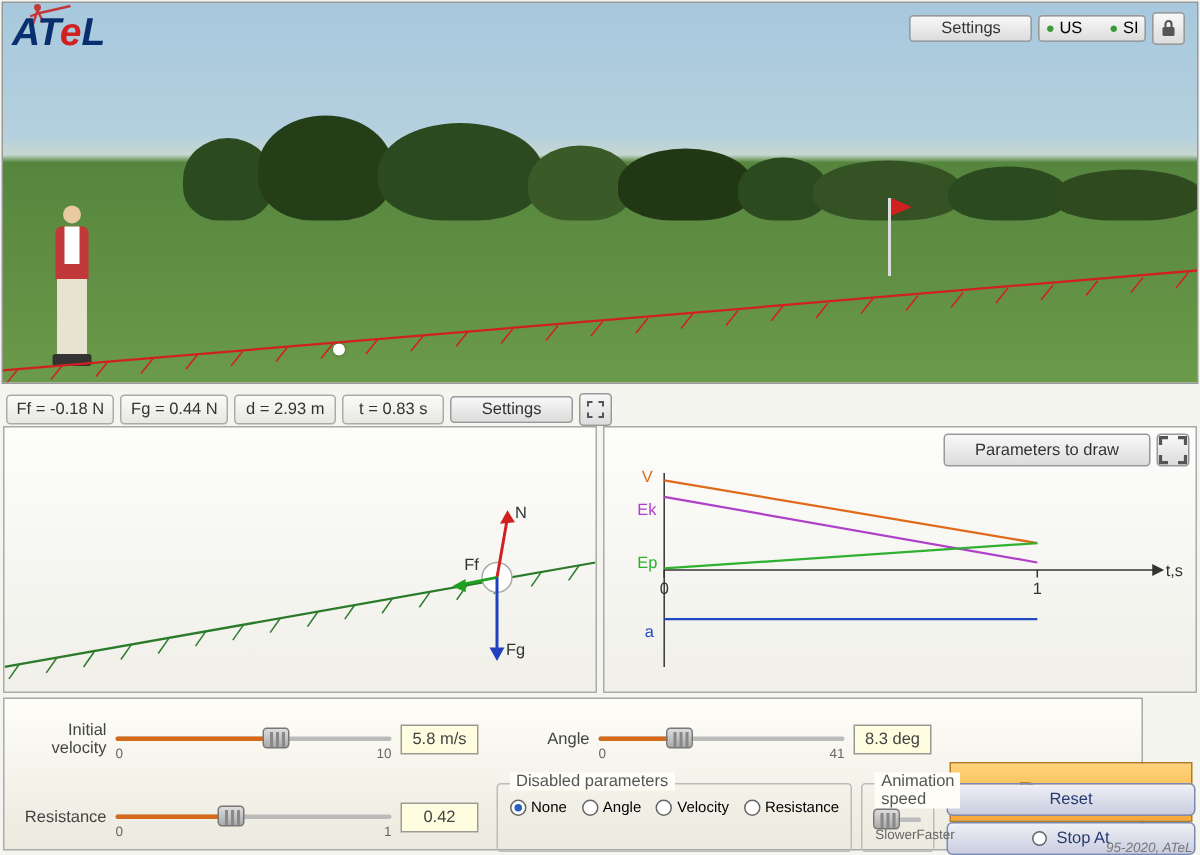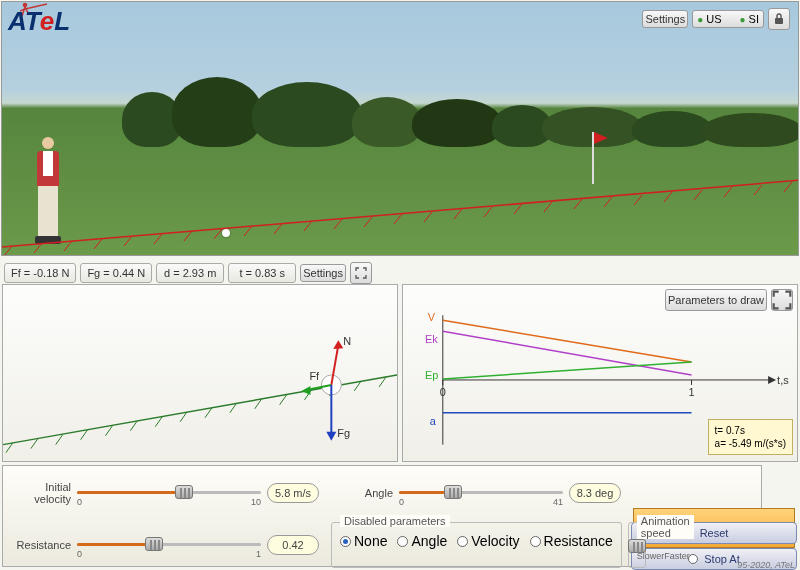--- a/index.html
+++ b/index.html
@@ -18,21 +18,21 @@
   .golfer .torso { width: 22px; height: 35px; background: #c23838; margin: 2px auto 0; border-radius: 4px 4px 0 0; }
   .golfer .torso::before { content:""; display:block; width:10px; height:25px; background:#fff; margin:0 auto; }
   .golfer .legs { width: 20px; height: 50px; background: #e8e2d0; margin: 0 auto; }
   .golfer .feet { width: 26px; height: 8px; background:#333; margin:0 auto; border-radius:2px;}
   .flag { position: absolute; left: 590px; top: 130px; }
   .flag .pole { width: 2px; height: 52px; background: #ddd; }
   .flag .cloth { position: absolute; top: 0; left: 2px; width: 0; height: 0; border-top: 6px solid transparent; border-bottom: 6px solid transparent; border-left: 14px solid #d02020; }
   .slope-line { position: absolute; left: 0; bottom: 0; width: 100%; height: 100%; pointer-events: none; }
   .ball-scene { position: absolute; left: 220px; top: 227px; width: 8px; height: 8px; background:#fff; border-radius:50%; box-shadow:0 0 2px rgba(0,0,0,.4);}
   .top-controls { position: absolute; top: 6px; right: 8px; display: flex; gap: 4px; align-items: center; }
-  .btn { background: linear-gradient(#f8f8f8,#dcdcdc); border: 1px solid #999; border-radius: 3px; font-size: 11px; padding: 2px 2px; cursor: pointer; color:#333; }
+  .btn { background: linear-gradient(#f8f8f8,#dcdcdc); border: 1px solid #999; border-radius: 3px; font-size: 11px; padding: 2px 20px; cursor: pointer; color:#333; }
   .unit-toggle { display:flex; background:linear-gradient(#f8f8f8,#dcdcdc); border:1px solid #999; border-radius:3px; padding:2px 4px; gap:18px; font-size:11px; }
   .unit-toggle span::before { content:"●"; color:#3a9a3a; margin-right:3px; font-size:10px;}
   .lock-icon { width:22px; height:22px; background:linear-gradient(#f8f8f8,#dcdcdc); border:1px solid #999; border-radius:3px; display:flex; align-items:center; justify-content:center; }
 
   
   .readouts { position:absolute; top:262px; left:4px; display:flex; gap:4px; align-items:center; }
   .ro { background: linear-gradient(#fafafa,#e8e8e0); border:1px solid #aaa; border-radius:3px; font-size:11px; padding:3px 6px; min-width:68px; text-align:center; color:#333;}
   .expand-icon { width:22px; height:22px; background:linear-gradient(#f8f8f8,#dcdcdc); border:1px solid #999; border-radius:3px; display:flex; align-items:center; justify-content:center; cursor:pointer;}
 
   
@@ -47,24 +47,24 @@
   
   .bottom { position:absolute; top:465px; left:2px; width:760px; height:102px; border:1px solid #aaa; background:linear-gradient(#fefdf8,#eceade); display:grid; grid-template-columns: 320px 300px 170px; grid-template-rows: 50px 50px; gap:2px; padding:2px; }
   .ctrl { display:flex; align-items:center; gap:6px; padding:2px 6px; font-size:11px; color:#444; }
   .ctrl label { width:60px; text-align:right; line-height:1.1; }
   .slider-wrap { flex:1; position:relative; height:28px; }
   .slider-track { position:absolute; top:12px; left:0; right:0; height:3px; background:#bbb; border-radius:2px; }
   .slider-fill { position:absolute; top:12px; left:0; height:3px; background:#d46a1a; border-radius:2px; }
   .slider-thumb { position:absolute; top:6px; width:18px; height:14px; background:linear-gradient(#ddd,#aaa); border:1px solid #777; border-radius:3px; cursor:pointer; }
   .slider-thumb::before { content:""; position:absolute; left:4px; top:2px; width:2px; height:10px; background:#888; box-shadow:4px 0 #888, 8px 0 #888; }
   .scale { position:absolute; top:18px; left:0; right:0; display:flex; justify-content:space-between; font-size:9px; color:#666;}
-  .valbox { background:#fffde0; border:1px solid #999; border-radius:10px; padding:3px 6px; font-size:11px; min-width:52px; text-align:center; }
+  .valbox { background:#fffde0; border:1px solid #999; border-radius:0; padding:3px 6px; font-size:11px; min-width:52px; text-align:center; }
   .group { border:1px solid #bbb; border-radius:3px; padding:4px 8px; position:relative; }
   .group-title { position:absolute; top:-8px; left:8px; background:linear-gradient(#fefdf8,#fefdf8); padding:0 4px; font-size:11px; color:#555; }
-  .radios { display:flex; gap:10px; font-size:14px; margin-top:6px; }
+  .radios { display:flex; gap:10px; font-size:10px; margin-top:6px; }
   .radios label { display:flex; align-items:center; gap:3px; cursor:pointer; }
   .radio-dot { width:11px; height:11px; border:1px solid #666; border-radius:50%; display:inline-flex; align-items:center; justify-content:center; background:#fff;}
   .radio-dot.on::after { content:""; width:5px; height:5px; background:#2860c0; border-radius:50%; }
   .big-btn { background:linear-gradient(#ffd37a,#f5a836); border:1px solid #b37a20; border-radius:0; font-size:18px; color:#6b4a10; letter-spacing:4px; display:flex; align-items:center; justify-content:center; cursor:pointer; height:40px;margin-top:36px; }
   .small-btn { background:linear-gradient(#f0f0f5,#c8cde0); border:1px solid #7a8ab5; border-radius:4px; font-size:11px; color:#2a3a70; padding:4px 10px; cursor:pointer; text-align:center; }
   .right-col { display:flex; flex-direction:column; gap:4px; padding:2px; }
   .stopat { display:flex; align-items:center; justify-content:center; gap:6px; }
   .stopat .radio-dot { width:10px; height:10px; }
 
   
@@ -230,24 +230,20 @@
       <text x="25" y="36" class="lbl-v" font-size="11">V</text>
       <text x="22" y="58" class="lbl-ek" font-size="11">Ek</text>
       <text x="22" y="94" class="lbl-ep" font-size="11">Ep</text>
       <text x="27" y="140" class="lbl-a" font-size="11">a</text>
 
       <line class="c-v" x1="40" y1="35" x2="290" y2="77" stroke-width="1.5"></line>
       <line class="c-ek" x1="40" y1="46" x2="290" y2="90" stroke-width="1.5"></line>
       <line class="c-ep" x1="40" y1="94" x2="290" y2="77" stroke-width="1.5"></line>
       <line class="c-a" x1="40" y1="128" x2="290" y2="128" stroke-width="1.5"></line>
     </svg>
-    <div class="tooltip">
-      <div>t= 0.7s</div>
-      <div>a= -5.49 m/(s*s)</div>
-    </div>
   </div>
 </div>
 <div class="copyright">95-2020, ATeL</div>
 
 <div class="bottom">
 
   <div class="ctrl" style="grid-column:1;grid-row:1;">
     <label style="white-space:pre-line">Initial
 velocity</label>
     <div class="slider-wrap">

